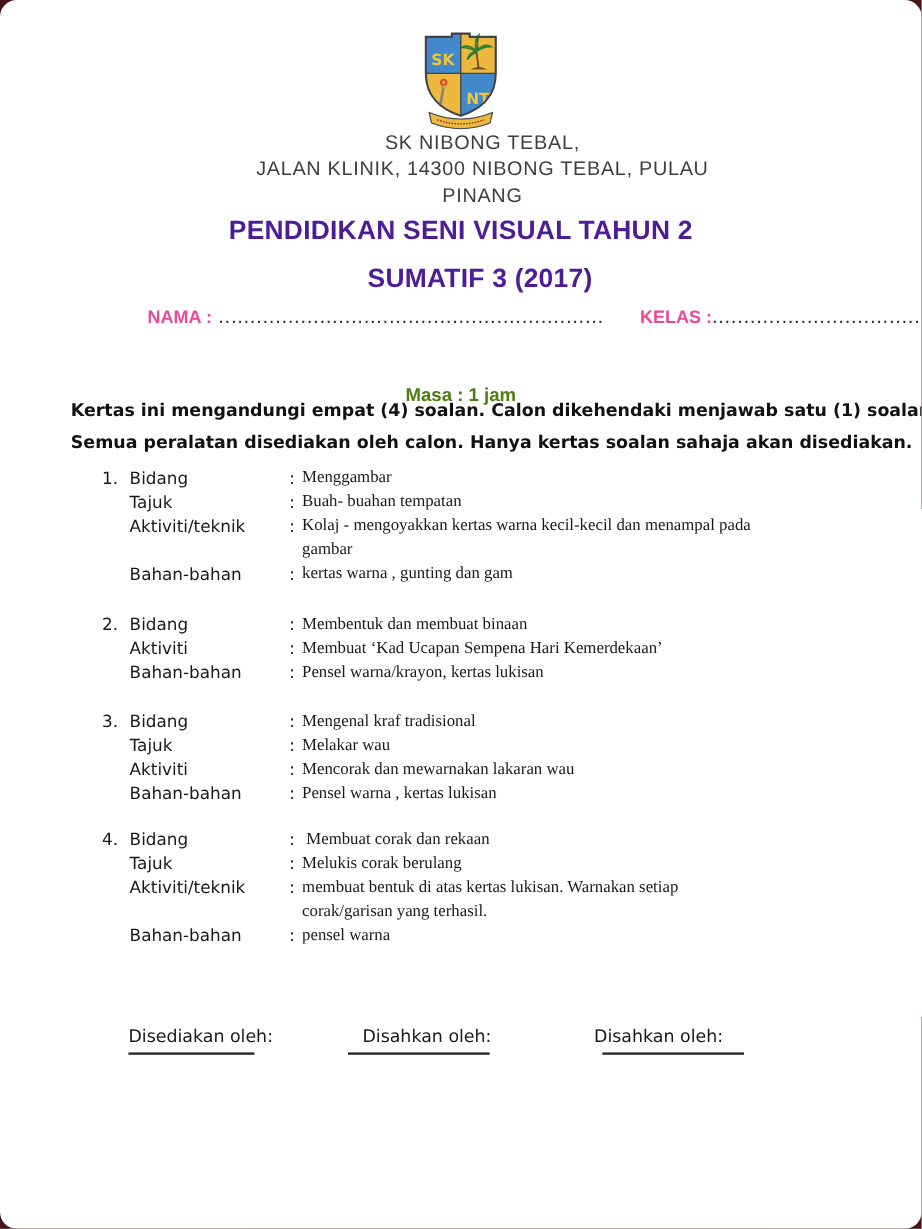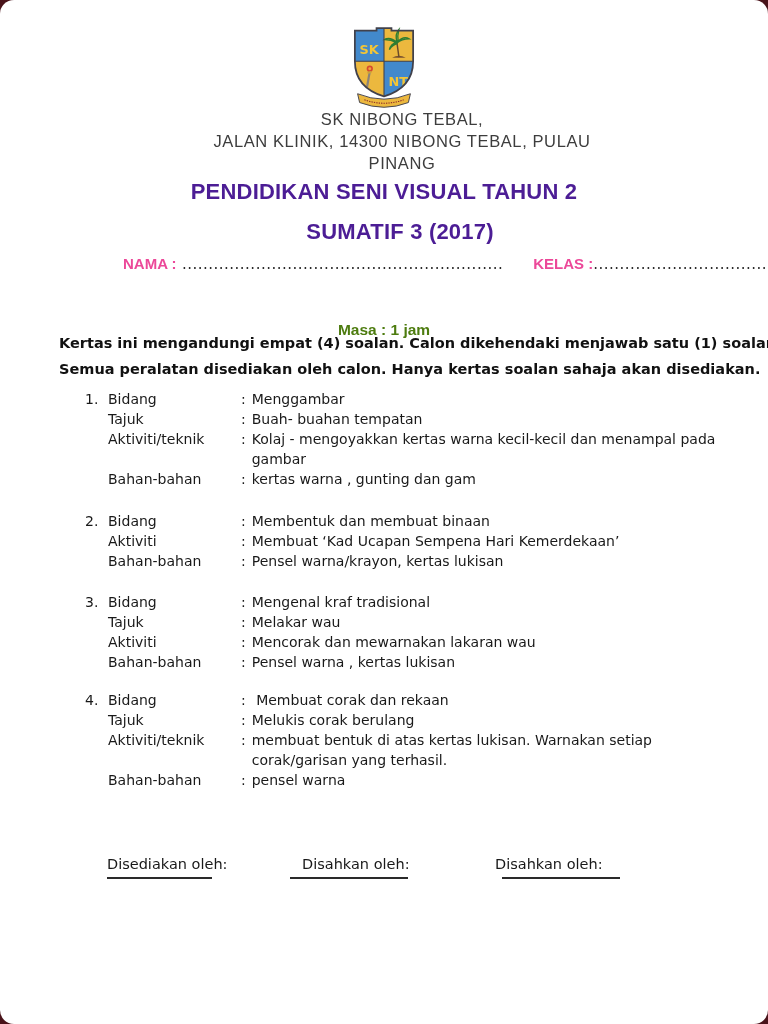--- a/index.html
+++ b/index.html
@@ -49,21 +49,21 @@
   .qwrap { left: 85px; top: 389px; right: 30px; font-size: 14px; color: #191919; }
   .q { display: flex; }
   .q1 { margin-bottom: 22px; }
   .q2 { margin-bottom: 21px; }
   .q3 { margin-bottom: 18px; }
   .qnum { width: 23px; flex-shrink: 0; line-height: 20px; }
   .qrows { flex: 1; }
   .qrow { display: flex; line-height: 20px; }
   .qlabel { width: 133px; flex-shrink: 0; }
   .qcolon { margin-right: 6px; }
-  .qvalue { white-space: pre; }
+  .qvalue { white-space: pre; font-family: Liberation Serif, serif; }
 
   
   .signlabel { top: 856px; font-size: 14.5px; color: #191919; white-space: nowrap; }
   .sig { top: 877px; border-top: 2px solid #2a2a2a; height: 0; }
 
   svg text { font-family: "DejaVu Sans", sans-serif; }
 </style>
 </head>
 <body>
 

